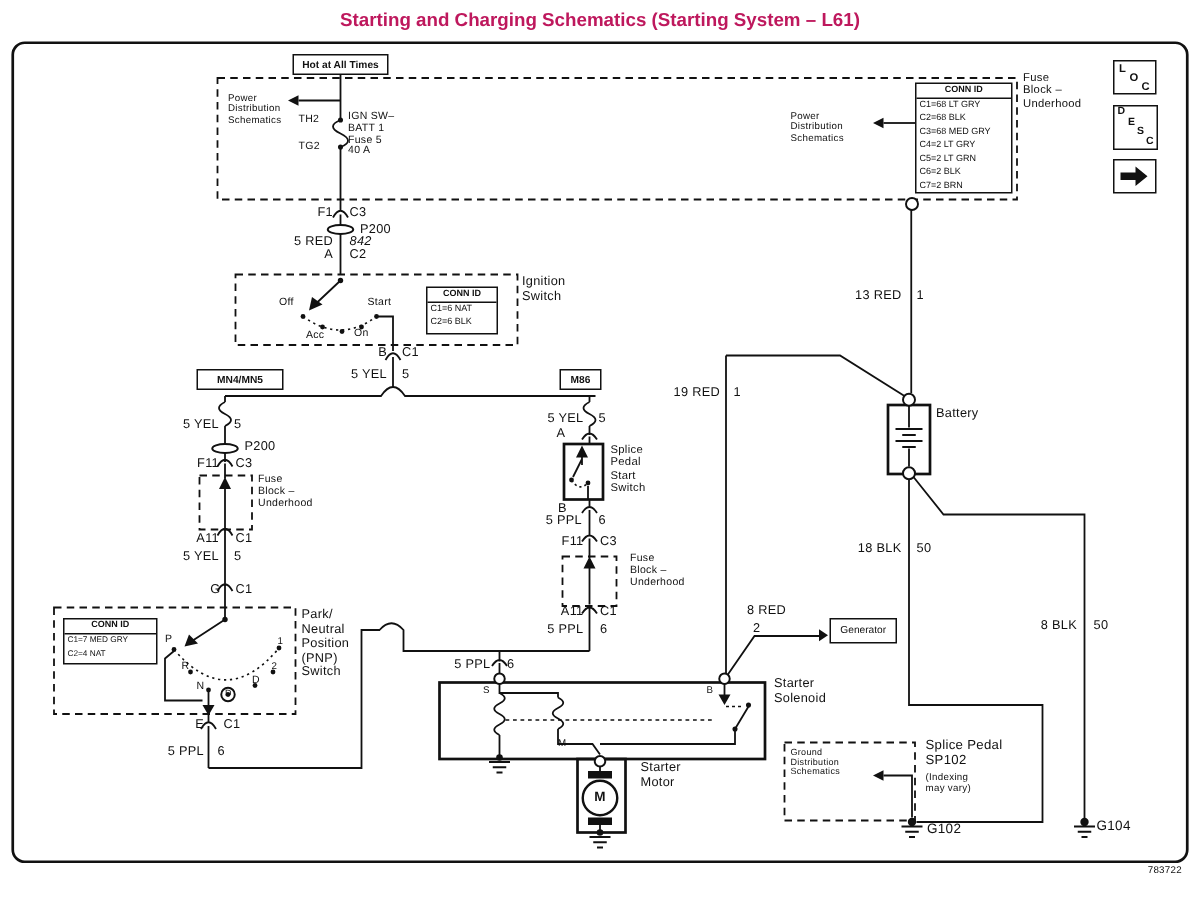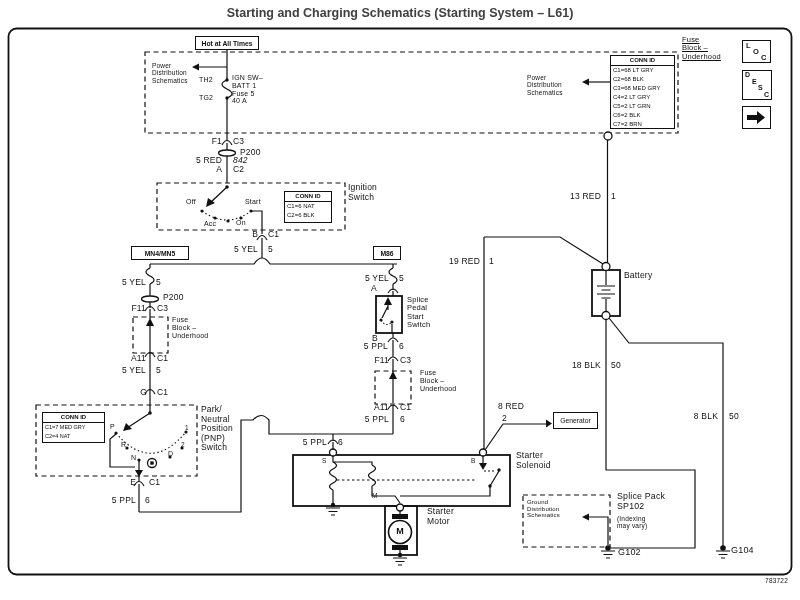--- a/index.html
+++ b/index.html
@@ -4,21 +4,21 @@
 <style>
   html,body{margin:0;padding:0;background:#e8e8e8;}
   #stage{position:relative;width:800px;height:600px;background:#ffffff;overflow:hidden;
          font-family:"Liberation Sans","DejaVu Sans",sans-serif;}
   #wires{position:absolute;left:0;top:0;}
   .L{position:absolute;font-size:8.5px;line-height:1.12;color:#111;white-space:pre-line;letter-spacing:.2px;}
   .ra{text-align:right;}
   .f6{font-size:6px;}.f65{font-size:6.5px;}.f7{font-size:7px;}
   .f75{font-size:7.5px;}.f9{font-size:9px;}
   .bold{font-weight:bold;}
-  #title{position:absolute;left:0;right:0;top:6px;text-align:center;font-size:12.5px;font-weight:bold;color:#404040;}
+  #title{position:absolute;left:0;right:0;top:6px;text-align:center;font-size:12.5px;font-weight:bold;color:#be185d;}
   .bx{position:absolute;border:1.5px solid #111;background:#fff;box-sizing:border-box;
       display:flex;align-items:center;justify-content:center;font-size:6.8px;font-weight:bold;color:#111;}
   .cid{position:absolute;border:1.6px solid #111;background:#fff;box-sizing:border-box;color:#111;}
   .cid .hd{font-weight:bold;text-align:center;border-bottom:1px solid #111;font-size:6px;line-height:9px;}
   .cid .rw{padding-left:2px;font-size:6px;line-height:9px;white-space:nowrap;}
   .nav{position:absolute;border:1.5px solid #111;background:#fff;box-sizing:border-box;cursor:pointer;}
   .nav span{position:absolute;font-size:7.5px;font-weight:bold;color:#111;}
 </style>
 </head>
 <body>
@@ -271,41 +271,41 @@
 <div class="cid" style="left:610px;top:55px;width:65px;height:74px;">
   <div class="hd">CONN ID</div>
   <div class="rw">C1=68 LT GRY</div>
   <div class="rw">C2=68 BLK</div>
   <div class="rw">C3=68 MED GRY</div>
   <div class="rw">C4=2 LT GRY</div>
   <div class="rw">C5=2 LT GRN</div>
   <div class="rw">C6=2 BLK</div>
   <div class="rw">C7=2 BRN</div>
 </div>
-<span class="L f75" style="left:682px;top:36px;text-decoration:underline;">Fuse
+<span class="L f75" style="left:682px;top:48px;">Fuse
 Block –
 Underhood</span>
 <span class="L ra" style="right:199px;top:192px;">13 RED</span>
 <span class="L" style="left:611px;top:192px;">1</span>
 <span class="L ra" style="right:320px;top:257px;">19 RED</span>
 <span class="L" style="left:489px;top:257px;">1</span>
 <span class="L" style="left:624px;top:271px;">Battery</span>
 <span class="L ra" style="right:199px;top:361px;">18 BLK</span>
 <span class="L" style="left:611px;top:361px;">50</span>
 <span class="L" style="left:498px;top:402px;">8 RED</span>
 <span class="L" style="left:502px;top:414px;">2</span>
 <div class="bx" style="left:553px;top:412px;width:45px;height:17px;font-weight:normal;">
   <span>Generator</span>
 </div>
 <span class="L ra" style="right:82px;top:412px;">8 BLK</span>
 <span class="L" style="left:729px;top:412px;">50</span>
 <span class="L f6" style="left:527px;top:499px;">Ground
 Distribution
 Schematics</span>
-<span class="L" style="left:617px;top:492px;font-size:8.8px;">Splice Pack
+<span class="L" style="left:617px;top:492px;font-size:8.8px;">Splice Pedal
 SP102</span>
 <span class="L f65" style="left:617px;top:515px;">(Indexing
 may vary)</span>
 <span class="L f9" style="left:618px;top:547px;">G102</span>
 <span class="L f9" style="left:731px;top:545px;">G104</span>
 
 <div class="nav" style="left:742px;top:40px;width:29px;height:23px;">
   <span style="left:3px;top:0px;">L</span>
   <span style="left:10px;top:6px;">O</span>
   <span style="left:18px;top:12px;">C</span>

